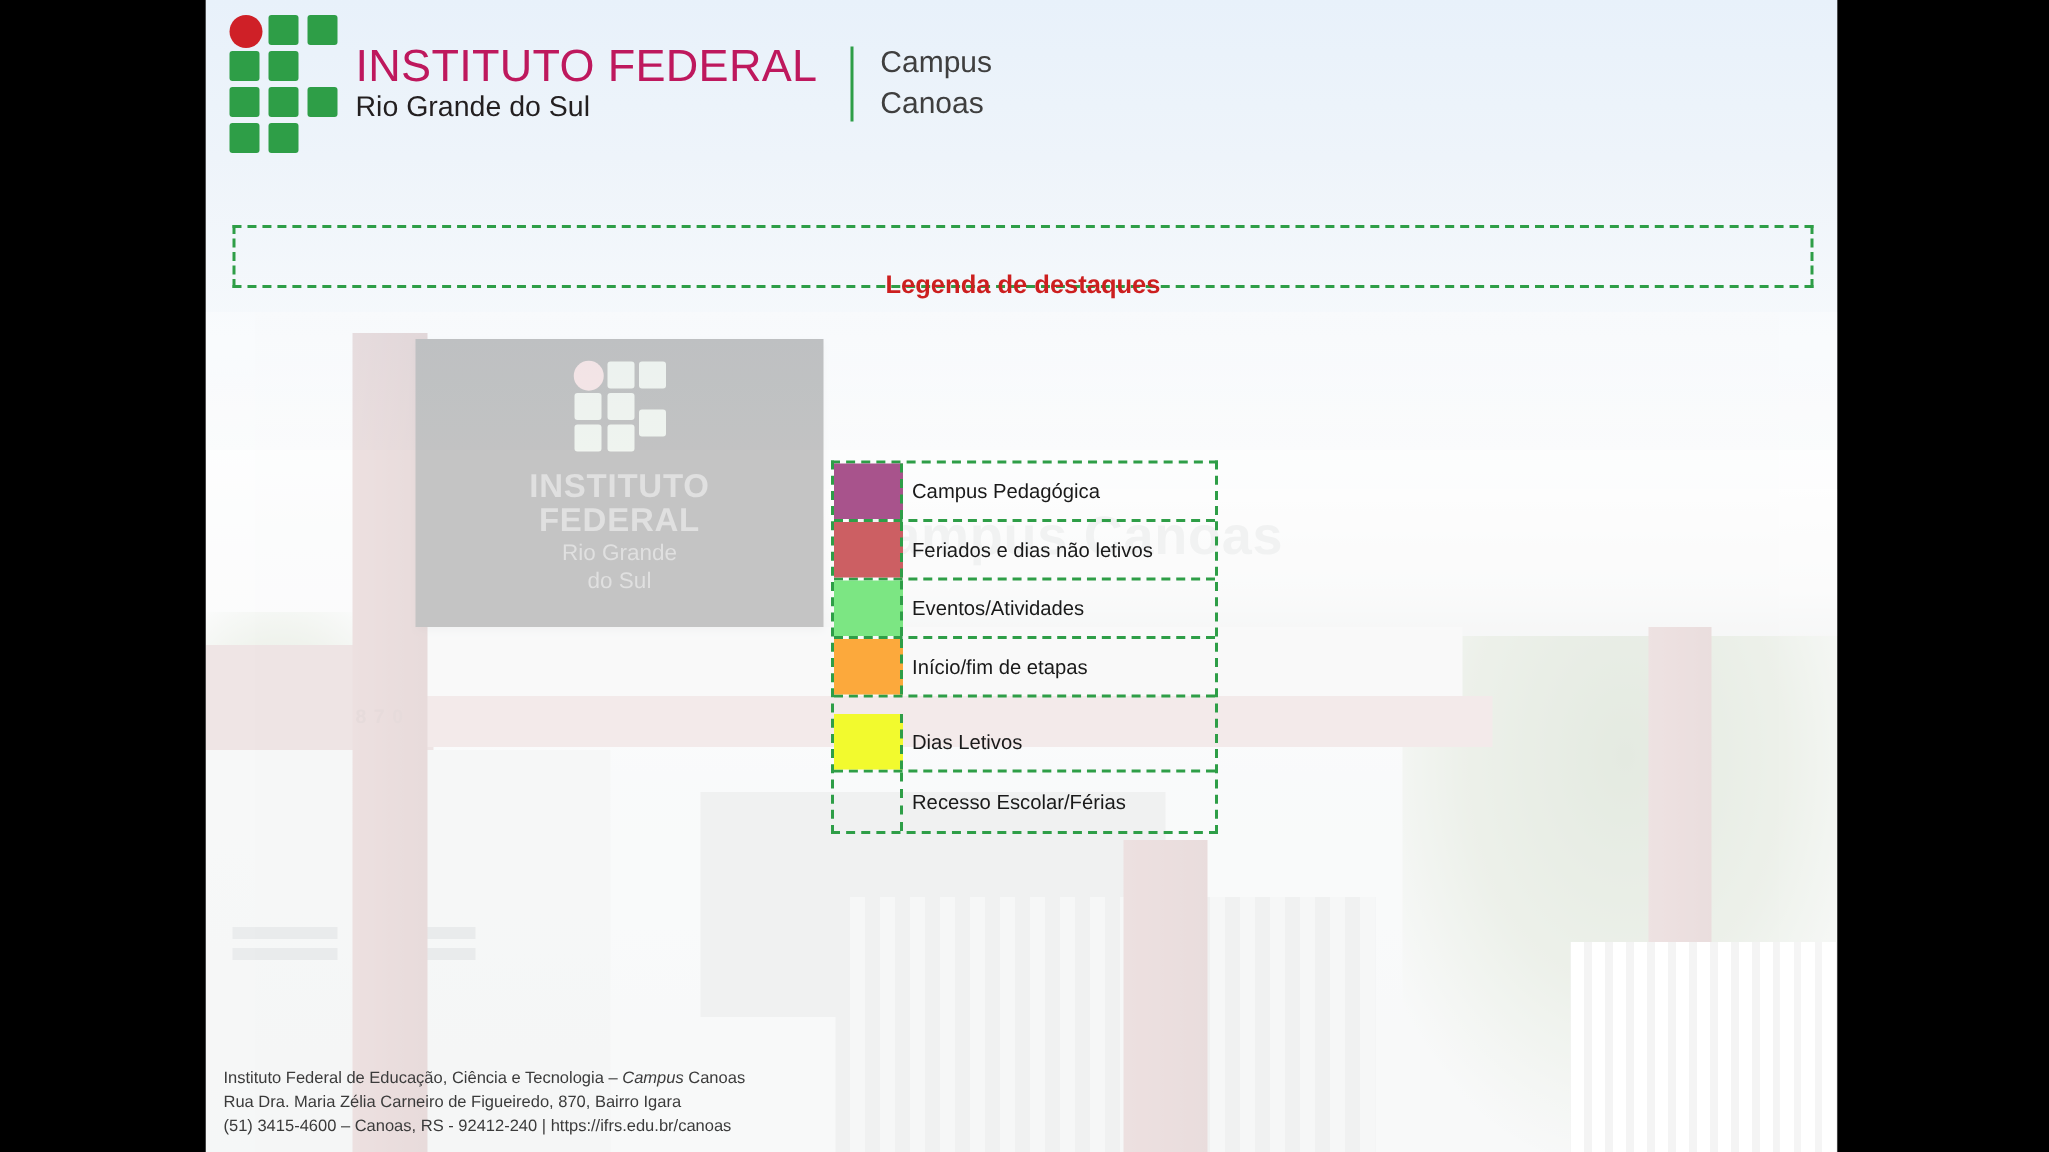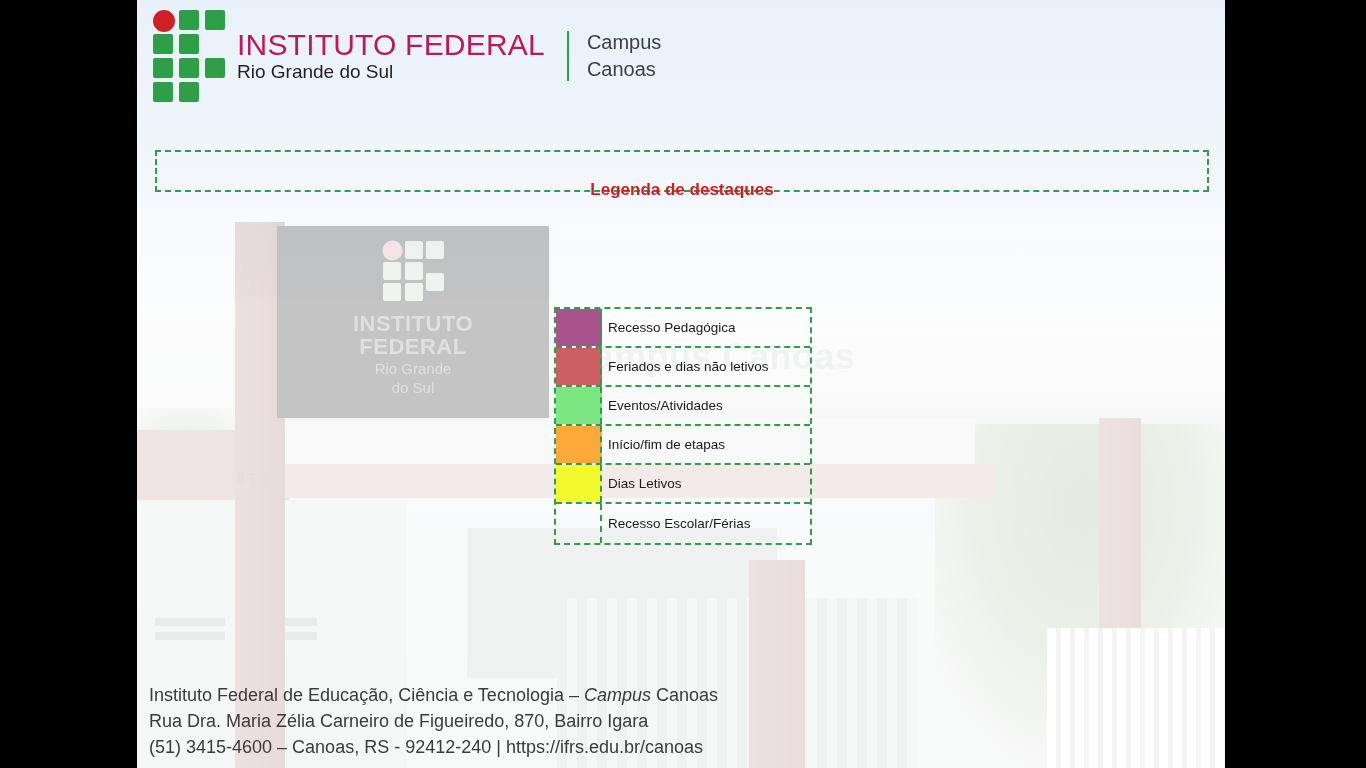--- a/index.html
+++ b/index.html
@@ -142,21 +142,21 @@
   }
   .legend-row:last-child { border-bottom: none; }
   .swatch { width: 46px; flex: 0 0 46px; border-right: 2px dashed #2e9e47; }
   .legend-label {
     flex: 1; display: flex; align-items: center; padding-left: 6px;
     font-size: 13.5px; color: #1a1a1a; white-space: nowrap;
   }
   
   .footer {
     position: absolute; left: 12px; bottom: 8px;
-    font-size: 18px; color: #3b3b3b; line-height: 1.45;
+    font-size: 11px; color: #3b3b3b; line-height: 1.45;
   }
   .footer em { font-style: italic; }
   
   .bar-l { position: absolute; left: 0; top: 0; width: 137px; height: 768px; background: #000; }
   .bar-r { position: absolute; left: 1225px; top: 0; width: 141px; height: 768px; background: #000; }
 </style>
 </head>
 <body>
 
 <div class="stage">
@@ -234,35 +234,35 @@
       </div>
     </div>
 
     <div class="title-box" style="border-color: rgb(46, 158, 71);">
       <span class="title-text" style="color: rgb(204, 31, 31);">Legenda de destaques</span>
     </div>
 
     <div class="legend" style="border-color: rgb(46, 158, 71);">
       <div class="legend-row" style="border-bottom-color: rgb(46, 158, 71);">
         <div class="swatch" style="background: rgb(168, 83, 140); border-right-color: rgb(46, 158, 71);"></div>
-        <div class="legend-label">Recesso Pedagógica</div>
+        <div class="legend-label">Campus Pedagógica</div>
       </div>
       <div class="legend-row" style="border-bottom-color: rgb(46, 158, 71);">
         <div class="swatch" style="background: rgb(204, 95, 99); border-right-color: rgb(46, 158, 71);"></div>
         <div class="legend-label">Feriados e dias não letivos</div>
       </div>
       <div class="legend-row" style="border-bottom-color: rgb(46, 158, 71);">
         <div class="swatch" style="background: rgb(124, 230, 131); border-right-color: rgb(46, 158, 71);"></div>
         <div class="legend-label">Eventos/Atividades</div>
       </div>
       <div class="legend-row" style="border-bottom-color: rgb(46, 158, 71);">
         <div class="swatch" style="background: rgb(252, 169, 60); border-right-color: rgb(46, 158, 71);"></div>
         <div class="legend-label">Início/fim de etapas</div>
       </div>
-      <div class="legend-row" style="border-bottom-color: rgb(46, 158, 71);">
+      <div class="legend-row" style="border-bottom-color: rgb(46, 158, 71); margin-top: 11px;">
         <div class="swatch" style="background: rgb(242, 250, 46); border-right-color: rgb(46, 158, 71);"></div>
         <div class="legend-label">Dias Letivos</div>
       </div>
       <div class="legend-row" style="border-bottom-color: rgb(46, 158, 71);">
         <div class="swatch" style="background: transparent; border-right-color: rgb(46, 158, 71);"></div>
         <div class="legend-label">Recesso Escolar/Férias</div>
       </div>
     </div>
 
     <div class="footer">

